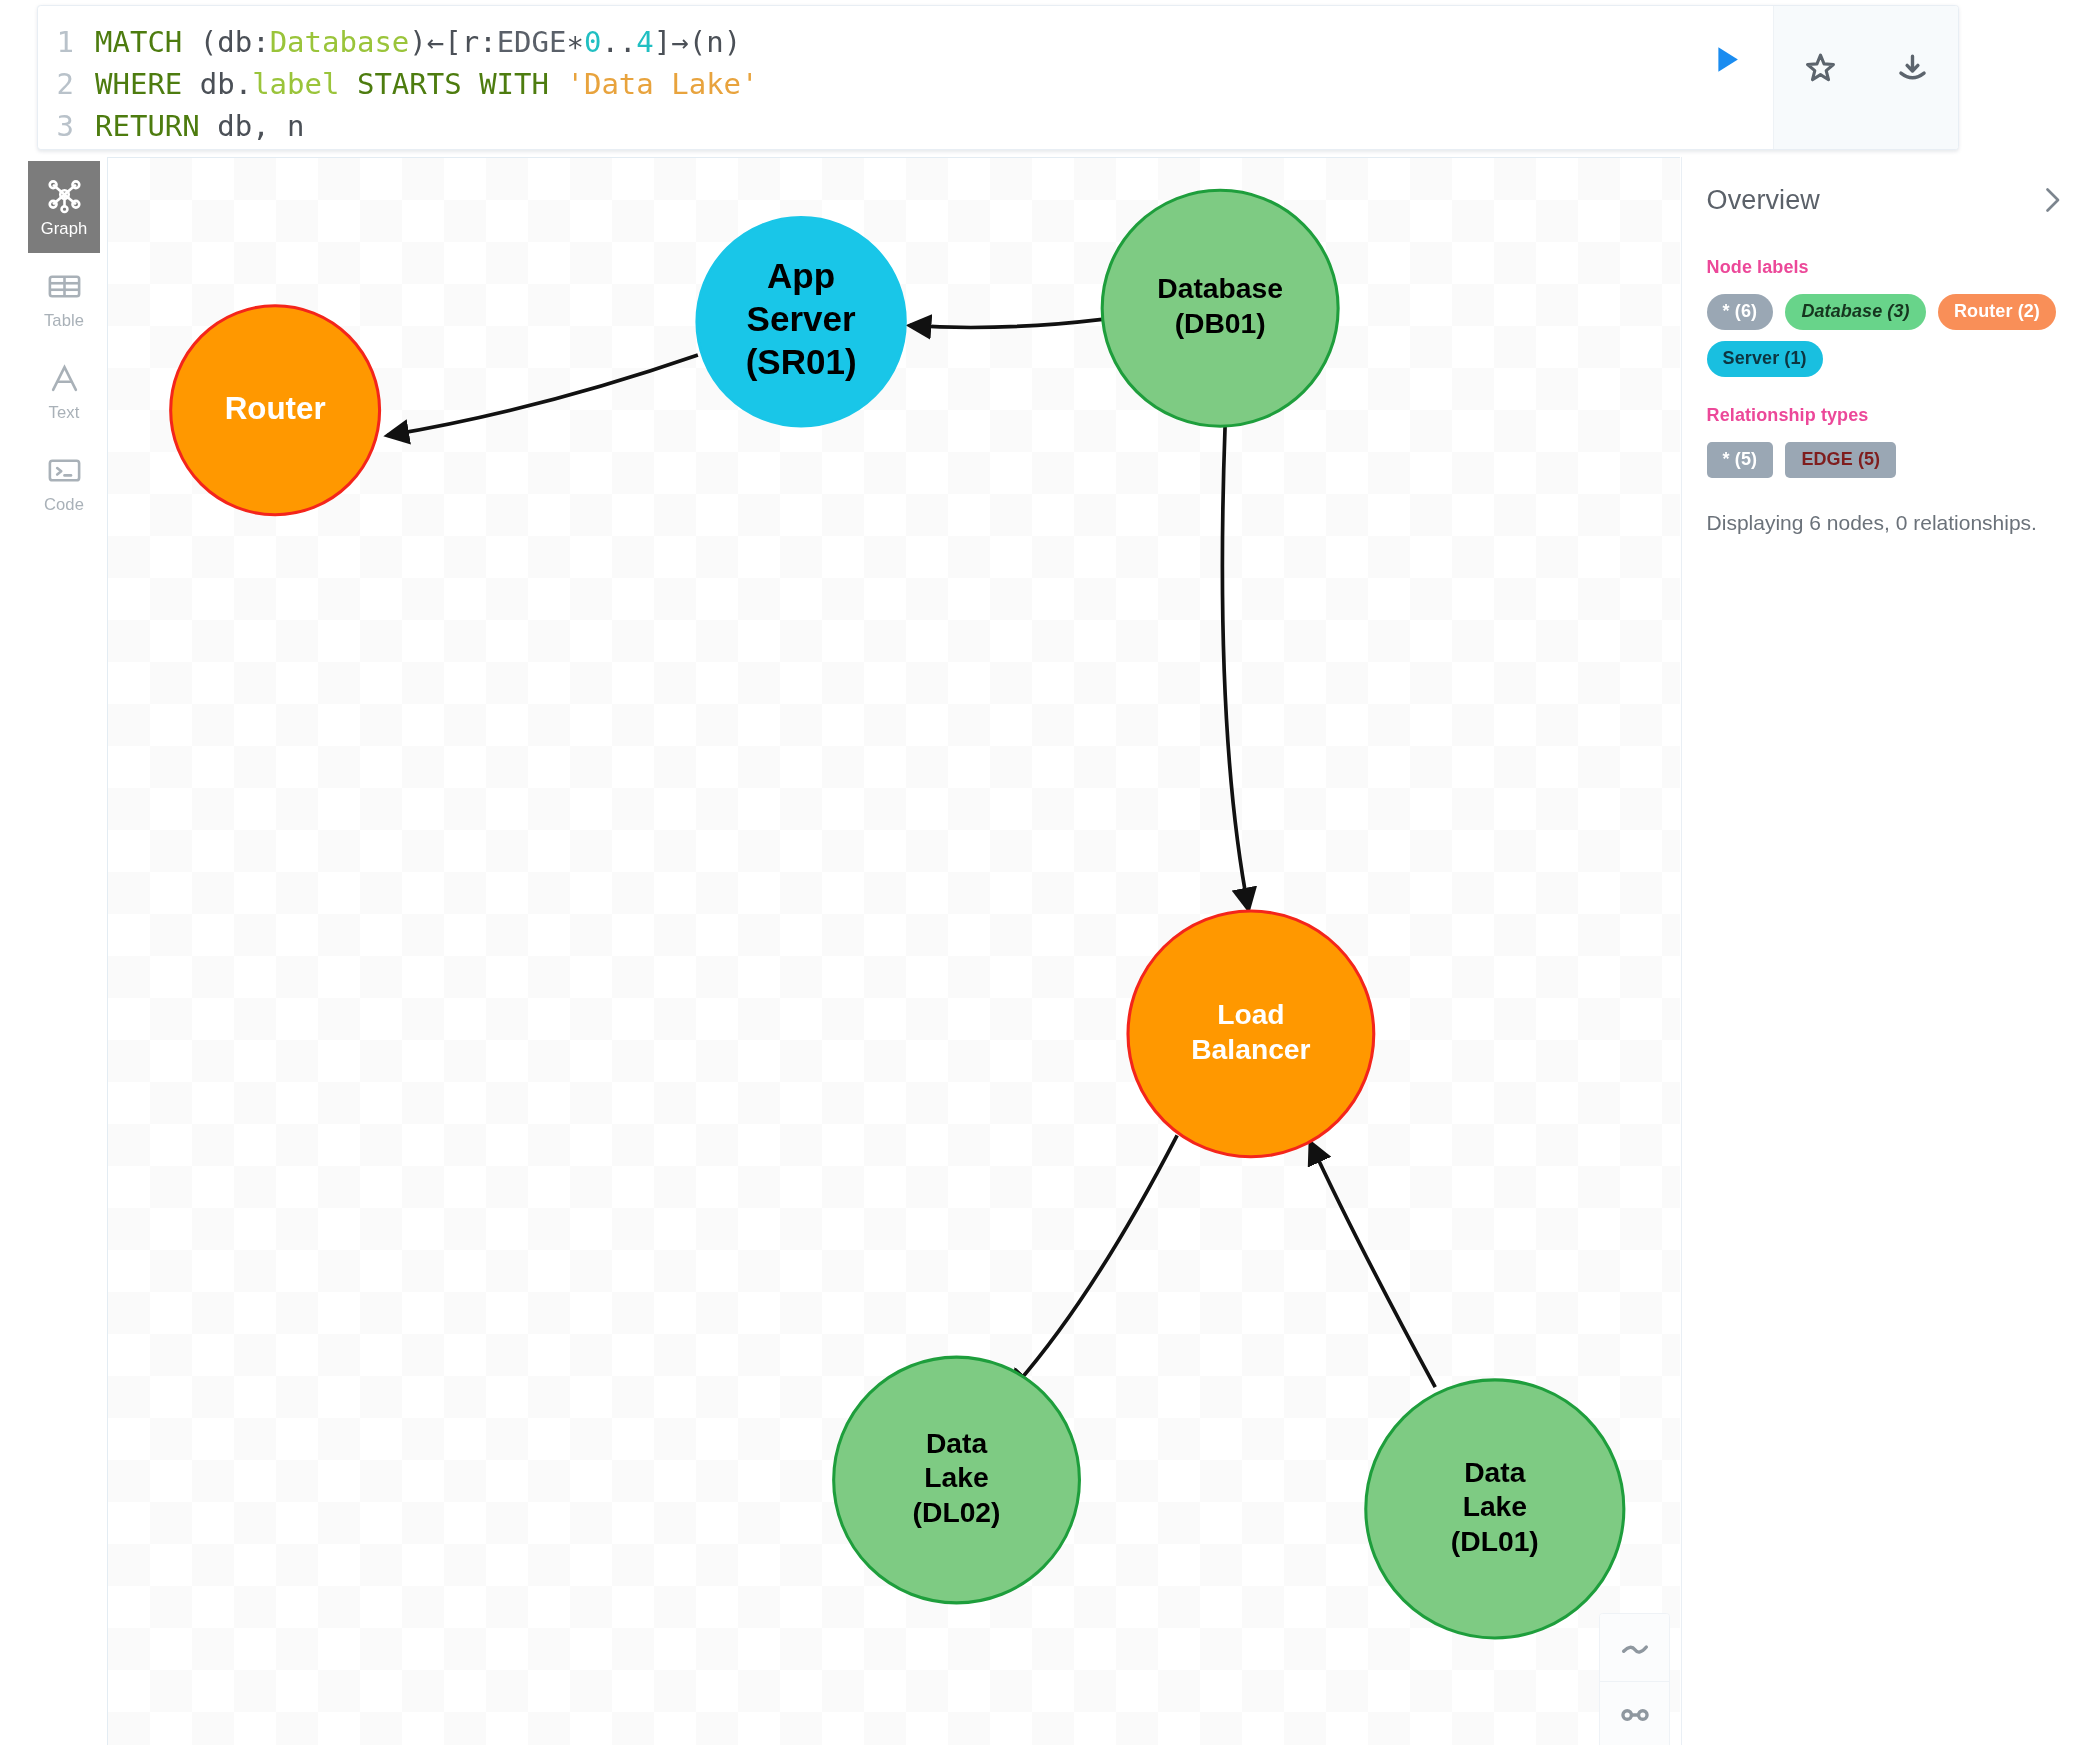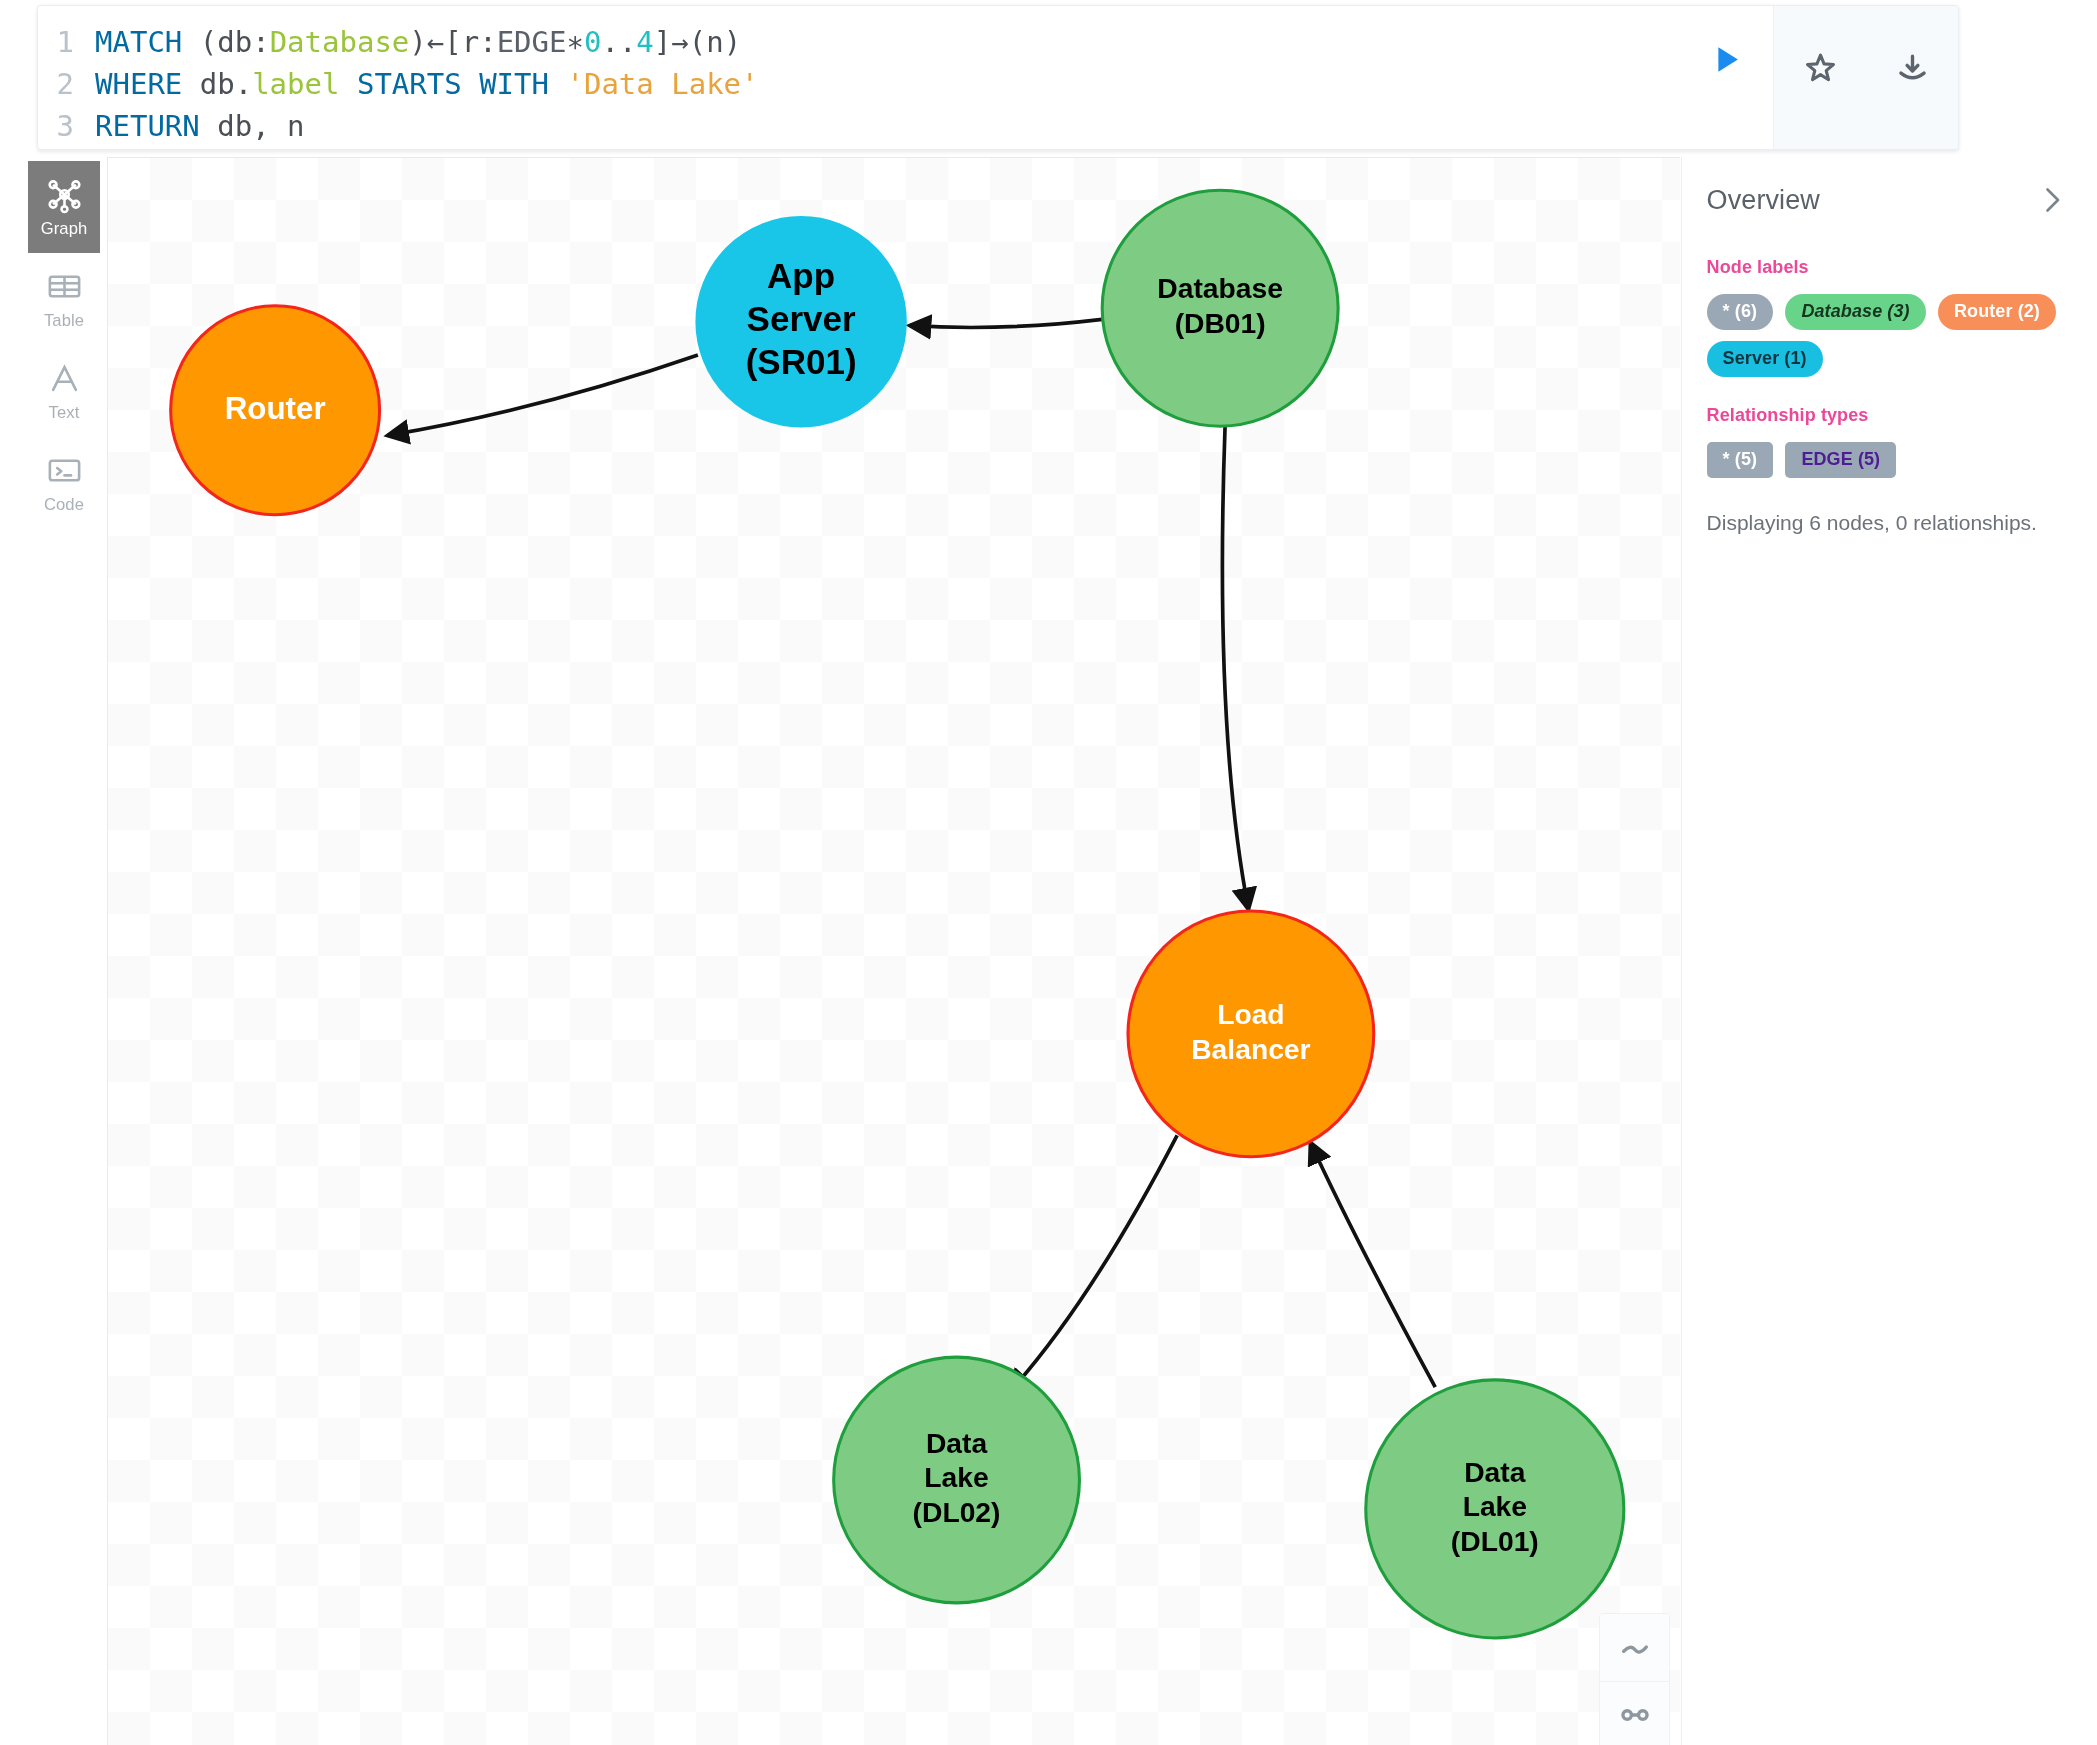--- a/index.html
+++ b/index.html
@@ -45,21 +45,21 @@
     letter-spacing: 0px;
   }
   .code-line { display: block; height: 42px; }
   .ln {
     display: inline-block;
     width: 57px;
     text-align: right;
     color: #b9c2ca;
     padding-right: 21px;
   }
-  .kw   { color: #0369a1; }
+  .kw   { color: #4d7c0f; }
   .var  { color: #4b5057; }
   .lbl  { color: #9ac43a; }
   .num  { color: #21bfc2; }
   .str  { color: #e8a33d; }
   .pun  { color: #4b5057; }
   .typ  { color: #5a6069; }
 
   .editor-actions {
     flex: 0 0 auto;
     display: flex;
@@ -404,20 +404,20 @@
     <div class="chip-row" id="node-label-chips">
         <span class="chip" style="background: rgb(154, 167, 180); color: rgb(255, 255, 255);">* (6)</span>
         <span class="chip" style="background: rgb(104, 212, 138); color: rgb(22, 54, 31); font-style: italic;">Database (3)</span>
         <span class="chip" style="background: rgb(249, 143, 88); color: rgb(255, 255, 255);">Router (2)</span>
         <span class="chip" style="background: rgb(25, 191, 224); color: rgb(13, 53, 65);">Server (1)</span>
       </div>
 
     <div class="panel-section-title">Relationship types</div>
     <div class="chip-row" id="rel-type-chips">
         <span class="chip rel" style="background: rgb(154, 167, 180); color: rgb(255, 255, 255);">* (5)</span>
-        <span class="chip rel" style="background: rgb(154, 167, 180); color: #4c1d95;">EDGE (5)</span>
+        <span class="chip rel" style="background: rgb(154, 167, 180); color: #7f1d1d;">EDGE (5)</span>
       </div>
 
     <div class="panel-note">Displaying 6 nodes, 0 relationships.</div>
   </div>
 
 </div>
 
 
 </body></html>

